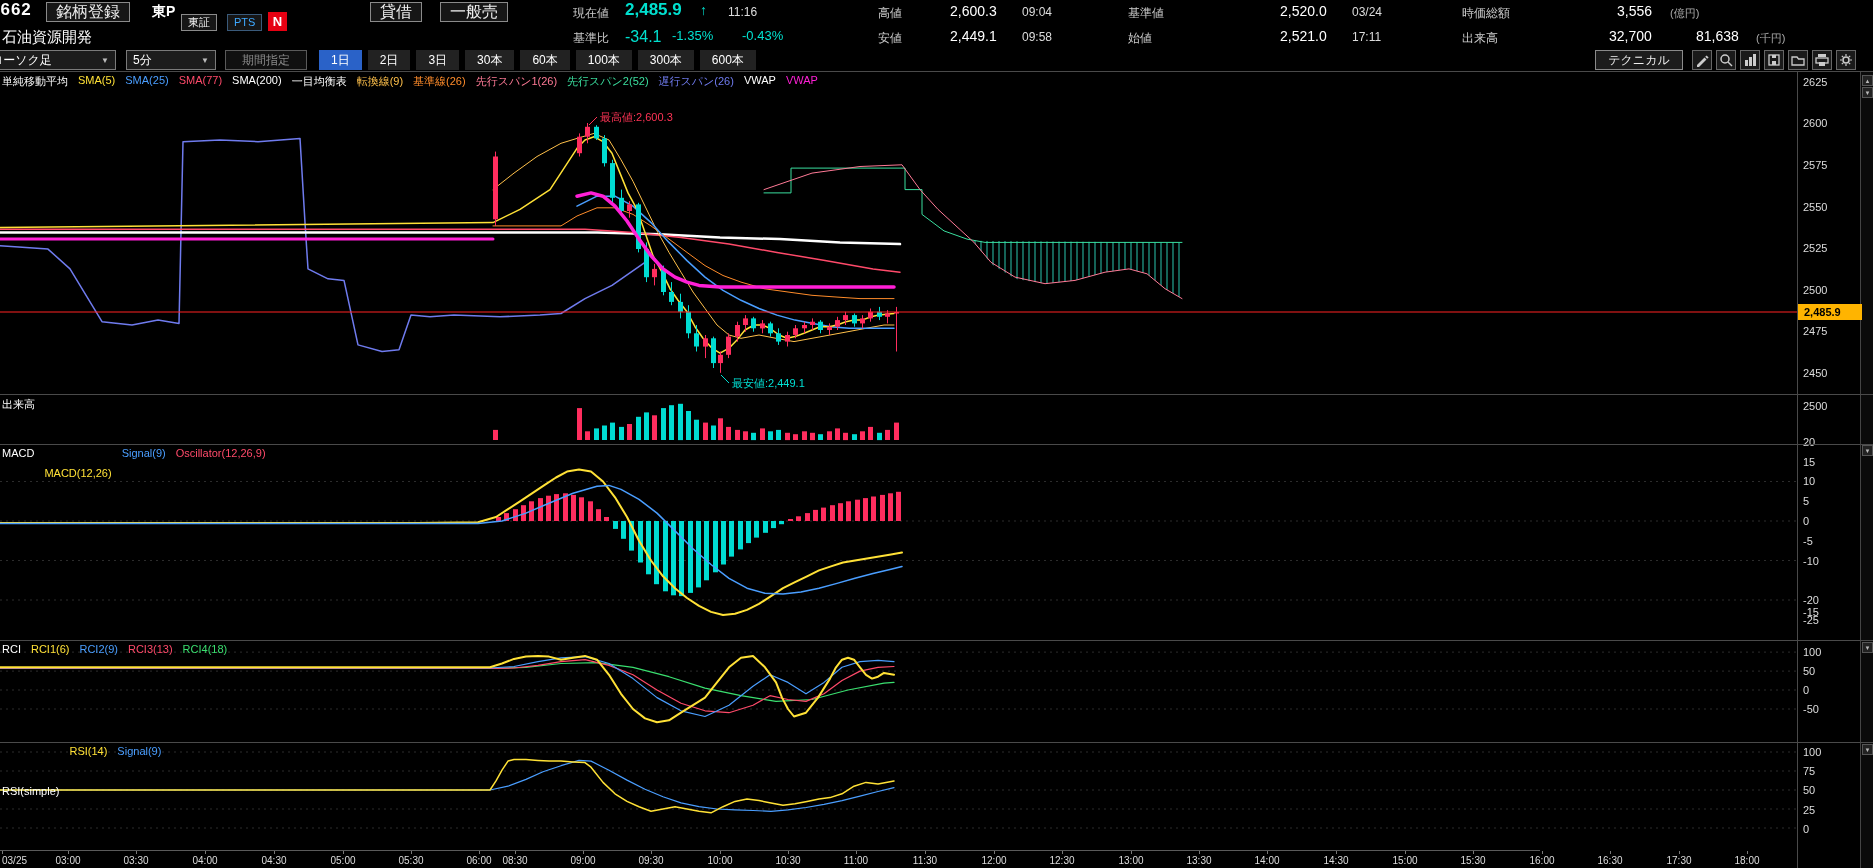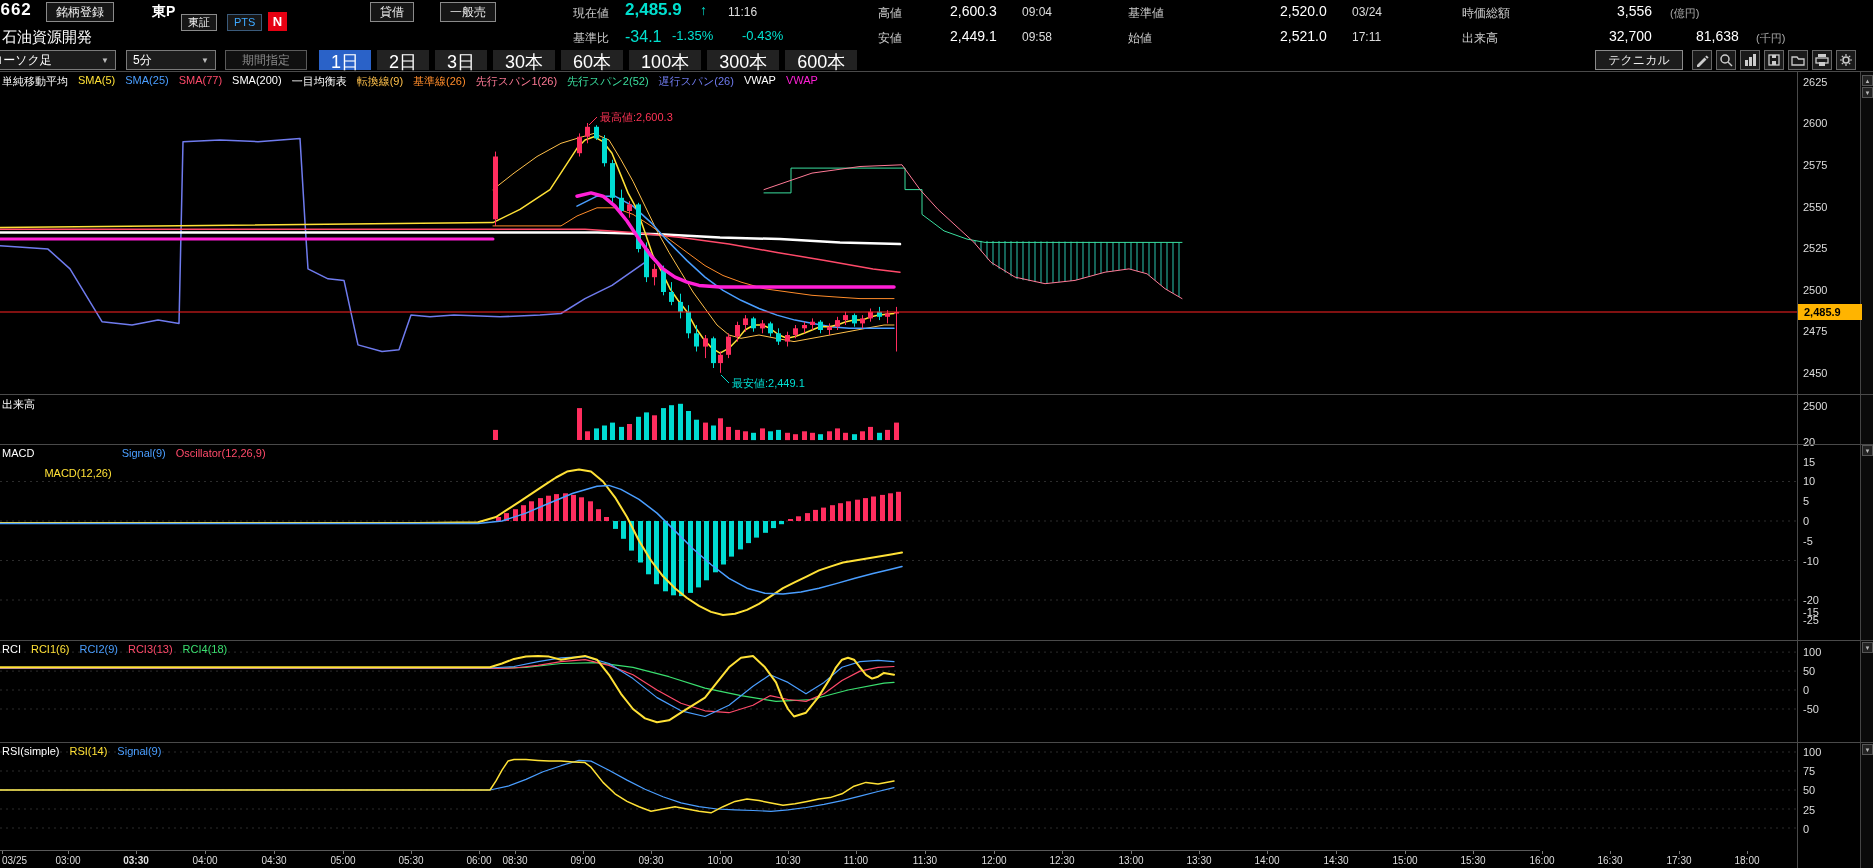--- a/index.html
+++ b/index.html
@@ -4,35 +4,35 @@
 <style>
 *{margin:0;padding:0;box-sizing:border-box}
 html,body{background:#000}
 body{font-family:"Liberation Sans","DejaVu Sans",sans-serif;color:#fff}
 .app{position:relative;width:1873px;height:868px;background:#000;overflow:hidden}
 button{font-family:inherit;cursor:pointer}
 .abs{position:absolute}
 .ticker{position:absolute;left:-10px;top:0;font-size:17px;font-weight:bold;letter-spacing:1px}
 .seg{position:absolute;left:152px;top:3px;font-size:14px;font-weight:bold}
 .company{position:absolute;left:2px;top:28px;font-size:15px}
-.bbtn{position:absolute;background:#161616;border:1px solid #8a8a8a;color:#eee;font-size:12px;height:20px;line-height:18px;padding:0 9px;white-space:nowrap}
+.bbtn{position:absolute;background:#161616;border:1px solid #8a8a8a;color:#eee;font-size:16px;height:20px;line-height:18px;padding:0 9px;white-space:nowrap}
 .bbtn.small{height:17px;line-height:15px;font-size:11px;padding:0 6px}
 .bbtn.pts{color:#3fa9ff;border-color:#3a5a7a}
 .nbadge{left:268px;top:12px;width:19px;height:19px;background:#e60012;color:#fff;font-weight:bold;text-align:center;line-height:19px;font-size:13px}
 .hlabel{position:absolute;font-size:12px;color:#ccc;white-space:nowrap}
 .hval{position:absolute;font-size:14px;color:#fff;white-space:nowrap}
 .htime{position:absolute;font-size:12px;color:#ddd;white-space:nowrap}
 .cyan{color:#00e0cf}
 .unit{font-size:11px;color:#aaa}
 .toolbar{position:absolute;left:0;top:48px;width:1873px;height:24px;border-bottom:1px solid #4a4a4a;background:#000}
 .dd{position:absolute;top:2px;height:20px;background:#1c1c1c;border:1px solid #7a7a7a;color:#fff;font-size:12px;display:flex;align-items:center;justify-content:space-between;padding:0 6px;white-space:nowrap}
 .dda{font-size:8px;color:#bbb;margin-left:8px}
 .period{position:absolute;left:225px;top:2px;width:82px;height:20px;background:#101010;border:1px solid #5a5a5a;color:#8a8a8a;font-size:12px}
 .ranges{position:absolute;left:319px;top:2px;display:flex;gap:6px}
-.range-btn{height:20px;padding:0 12px;background:#222;border:none;color:#fff;font-size:18px;white-space:nowrap}
+.range-btn{height:20px;padding:0 12px;background:#222;border:none;color:#fff;font-size:12px;white-space:nowrap}
 .range-btn.active{background:#2a62c8;color:#fff}
 .technical{position:absolute;left:1595px;top:2px;width:88px;height:20px;background:#1c1c1c;border:1px solid #8a8a8a;color:#eee;font-size:12px}
 .tool-icons{position:absolute;left:1692px;top:2px;display:flex;gap:4px}
 .icon-btn{width:20px;height:20px;background:#1a1a1a;border:1px solid #666;padding:1px;display:flex;align-items:center;justify-content:center}
 .panel-svg{position:absolute;left:0;display:block}
 .legend{position:absolute;left:2px;display:flex;gap:10px;font-size:11px;white-space:nowrap;z-index:5}
 .vol-label{position:absolute;left:2px;font-size:11px;color:#fff;z-index:5}
 .divider{position:absolute;left:0;width:1873px;height:1px;background:#4a4a4a;z-index:4}
 .vline{position:absolute;left:1797px;top:72px;width:1px;height:796px;background:#4a4a4a;z-index:4}
 .axis-col{position:absolute;left:1800px;top:0;width:60px;height:736px}
@@ -407,21 +407,21 @@
       <span class="legend-item" style="color: rgb(255, 74, 106);">Oscillator(12,26,9)</span>
     </div>
   <div class="legend" id="legend-rci" style="top:643px">
       <span class="legend-item" style="color: rgb(255, 255, 255);">RCI</span>
       <span class="legend-item" style="color: rgb(255, 225, 54);">RCI1(6)</span>
       <span class="legend-item" style="color: rgb(74, 158, 255);">RCI2(9)</span>
       <span class="legend-item" style="color: rgb(255, 74, 106);">RCI3(13)</span>
       <span class="legend-item" style="color: rgb(58, 223, 111);">RCI4(18)</span>
     </div>
   <div class="legend" id="legend-rsi" style="top:745px">
-      <span class="legend-item" style="color: rgb(255, 255, 255);">RSI(simple)</span>
+      <span class="legend-item" style="color: rgb(255, 255, 255); margin-top: 40px;">RSI(simple)</span>
       <span class="legend-item" style="color: rgb(255, 225, 54);">RSI(14)</span>
       <span class="legend-item" style="color: rgb(74, 158, 255);">Signal(9)</span>
     </div>
 
   <div class="divider" style="top:394px"></div>
   <div class="divider" style="top:444px"></div>
   <div class="divider" style="top:640px"></div>
   <div class="divider" style="top:742px"></div>
   <div class="vline"></div>
 
@@ -456,21 +456,21 @@
       <span class="axis-label" style="top: 829px;">0</span>
     </div>
   <div class="price-tag">2,485.9</div>
 
   <div class="time-axis" id="time-axis">
       <i class="tick" style="left: 2px;"></i>
       <span class="time-label" style="left: 2px;">03/25</span>
       <i class="tick" style="left: 68px;"></i>
       <span class="time-label" style="left: 68px; transform: translateX(-50%);">03:00</span>
       <i class="tick" style="left: 136px;"></i>
-      <span class="time-label" style="left: 136px; transform: translateX(-50%); font-weight: bold;">03:30</span>
+      <span class="time-label" style="left: 136px; transform: translateX(-50%);">03:30</span>
       <i class="tick" style="left: 205px;"></i>
       <span class="time-label" style="left: 205px; transform: translateX(-50%);">04:00</span>
       <i class="tick" style="left: 274px;"></i>
       <span class="time-label" style="left: 274px; transform: translateX(-50%);">04:30</span>
       <i class="tick" style="left: 343px;"></i>
       <span class="time-label" style="left: 343px; transform: translateX(-50%);">05:00</span>
       <i class="tick" style="left: 411px;"></i>
       <span class="time-label" style="left: 411px; transform: translateX(-50%);">05:30</span>
       <i class="tick" style="left: 479px;"></i>
       <span class="time-label" style="left: 479px; transform: translateX(-50%);">06:00</span>

